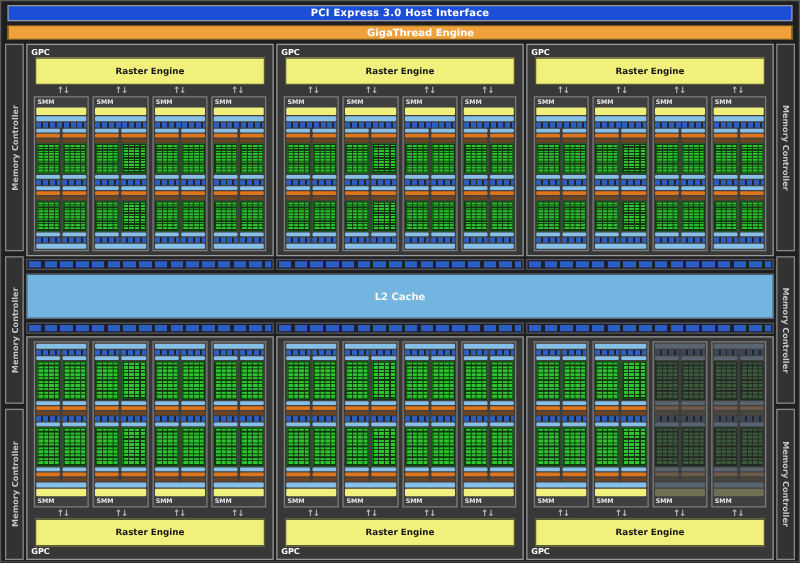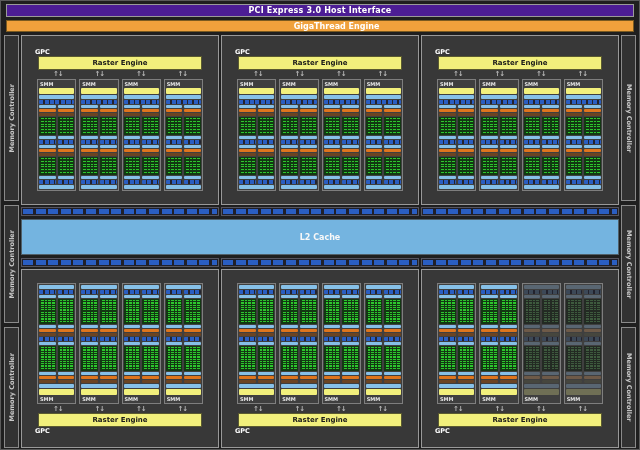--- a/index.html
+++ b/index.html
@@ -7,21 +7,21 @@
   #stage{
     position:relative;width:640px;height:450px;
     background:var(--bg,#1f1f1f);
     border:1px solid #5a5a5a;
     font-family:"DejaVu Sans","Liberation Sans",sans-serif;
     overflow:hidden;
   }
   
   .pci-bar{
     margin:3px 5px 0 5px;height:13px;
-    background:#4c1d95;border:1px solid #9a9a9a;
+    background:#1d4ed8;border:1px solid #9a9a9a;
     display:flex;align-items:center;justify-content:center;
     color:#fff;font-size:8px;font-weight:bold;letter-spacing:.2px;
   }
   .giga-bar{
     margin:3px 5px 0 5px;height:12px;
     background:var(--orange-banner);border:1px solid #7a5a20;
     display:flex;align-items:center;justify-content:center;
     color:#fff;font-size:8px;font-weight:bold;padding-left:33px;
   }
   
@@ -56,26 +56,26 @@
     background:repeating-linear-gradient(90deg,var(--seg-blue) 0 10px,#20202a 10px 12.6px);
   }
   .l2-bar{
     flex:1;background:var(--l2-blue);border:1px solid #50606a;
     display:flex;align-items:center;justify-content:center;
     color:#f8f8f8;font-size:8px;font-weight:bold;
   }
   
   .gpc{
     border:1px solid #999;background:#383838;
-    display:flex;flex-direction:column;padding:12px;min-height:0;
+    display:flex;flex-direction:column;padding:2px;min-height:0;
   }
   .gpc-label-row{height:8px;display:flex;align-items:center;}
   .gpc-label{color:#fff;font-size:6.5px;font-weight:bold;padding-left:1px;}
   .raster-bar{
-    height:14px;margin:0 4px;background:var(--yellow);border:1px solid #5a5a30;
+    height:22px;margin:0 4px;background:var(--yellow);border:1px solid #5a5a30;
     display:flex;align-items:center;justify-content:center;
     color:#181818;font-size:7px;font-weight:bold;flex:none;
   }
   .arrows-row{height:8px;display:flex;padding:0 3px;flex:none;}
   .arrow-cell{flex:1;display:flex;align-items:center;justify-content:center;
     color:#b8b8b8;font-size:7px;font-weight:bold;line-height:1;letter-spacing:-1px;}
   .smm-row{flex:1;display:flex;gap:3px;padding:1px 3px;min-height:0;}
   
   .smm{
     flex:1;border:1px solid #7e7e7e;background:#3f3f3f;

